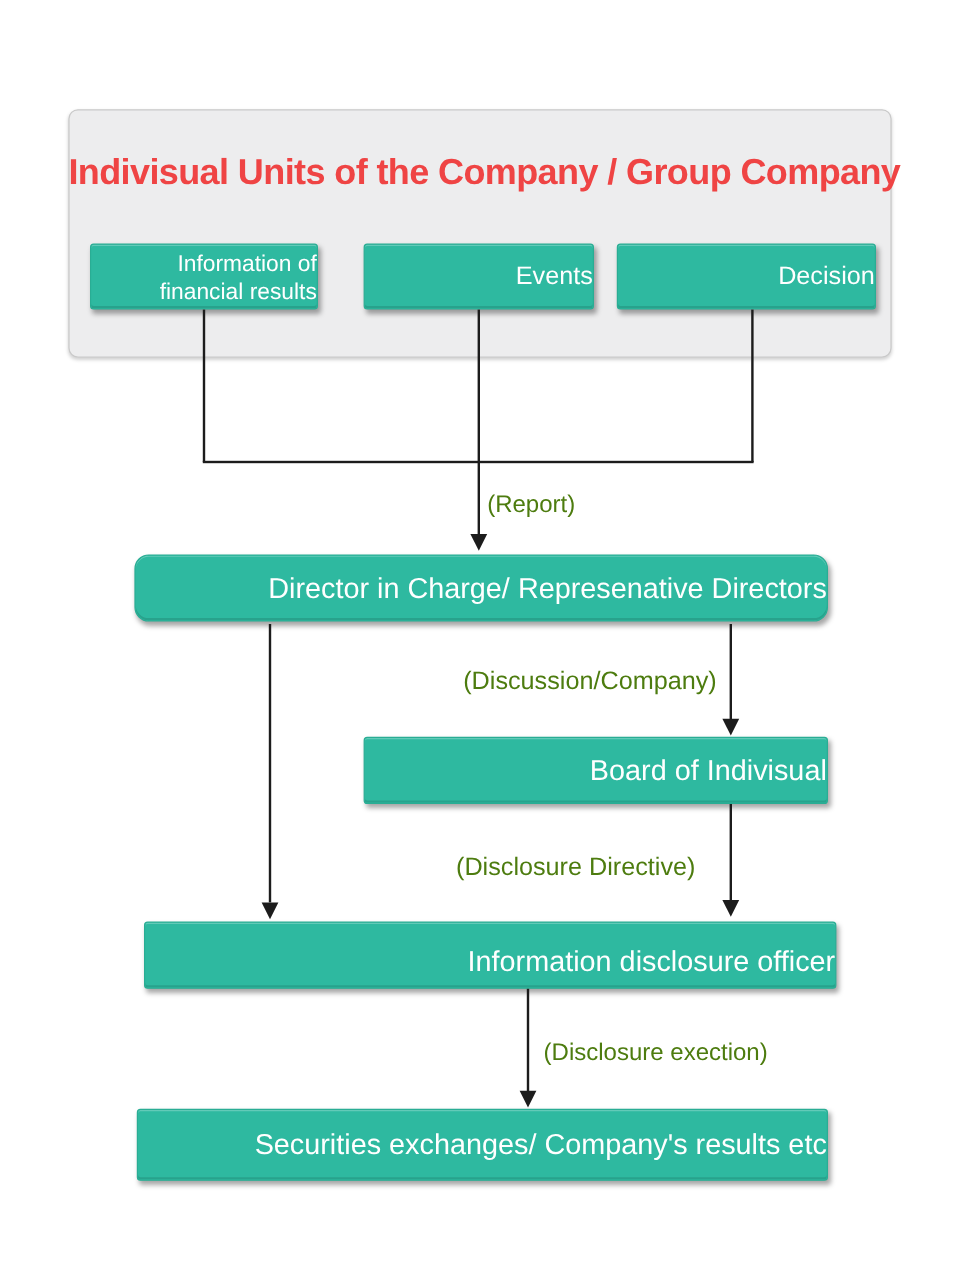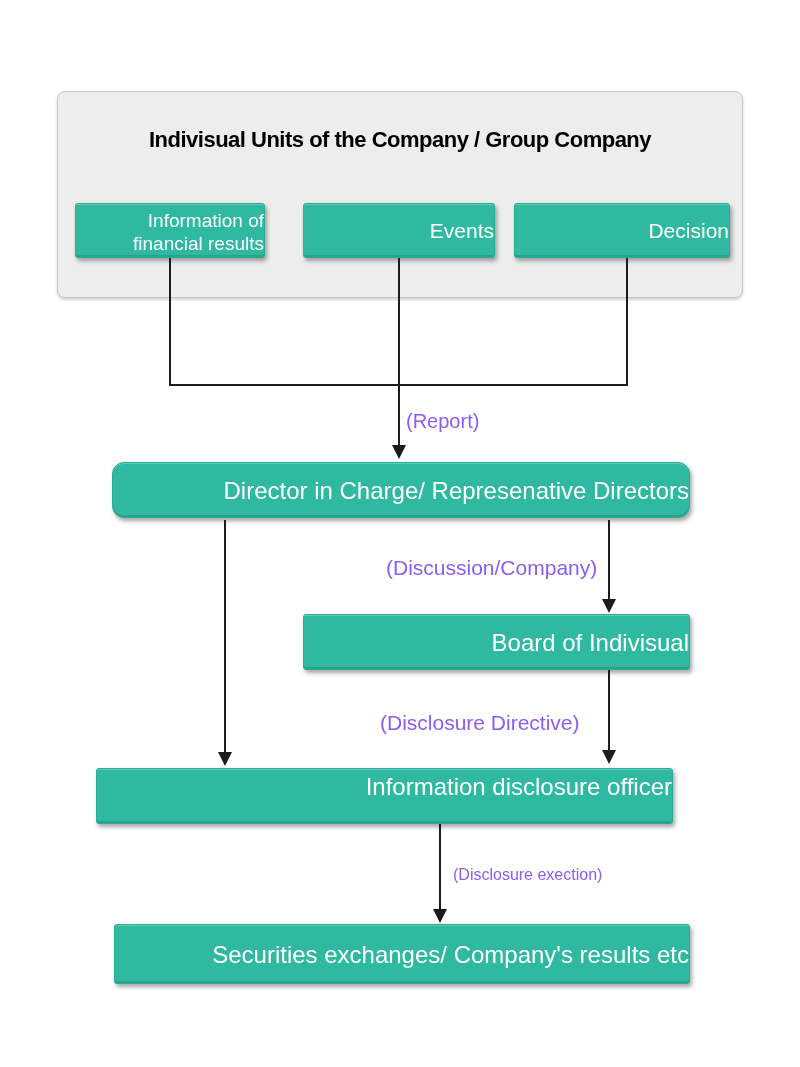--- a/index.html
+++ b/index.html
@@ -18,24 +18,24 @@
     left: 57px; top: 91px; width: 686px; height: 207px;
     background: var(--panel-bg, #ededee);
     border: 1px solid #c9c9c9;
     border-radius: 8px;
     box-shadow: 0 2px 3px rgba(0,0,0,0.18);
     box-sizing: border-box;
   }
   .panel-title {
     left: 57px; top: 127px; width: 686px;
     text-align: center;
-    font-size: 22px;
+    font-size: 30px;
     font-weight: bold;
     letter-spacing: -0.5px;
-    color: #000000;
+    color: #ef4444;
     white-space: nowrap;
   }
 
   
   .teal-box {
     background: var(--accent-teal, #2eb9a0);
     border: 1px solid #29ad94;
     border-radius: 3px;
     box-sizing: border-box;
     color: #ffffff;
@@ -48,22 +48,22 @@
               font-size: 19px; line-height: 23px; padding-top: 5px; }
   .src-box2 { left: 303px; top: 203px; width: 192px; height: 55px;
               font-size: 21px; line-height: 53px; }
   .src-box3 { left: 514px; top: 203px; width: 216px; height: 55px;
               font-size: 21px; line-height: 53px; }
 
   .director-box { left: 112px; top: 462px; width: 578px; height: 56px;
                   font-size: 24px; line-height: 55px; border-radius: 12px; }
   .board-box    { left: 303px; top: 614px; width: 387px; height: 56px;
                   font-size: 24px; line-height: 55px; }
-  .officer-box  { left: 96px; top: 768px; width: 577px; height: 56px;
-                  padding-top: 3px; }
+  .officer-box  { left: 120px; top: 768px; width: 577px; height: 56px;
+                  padding-top: 18px; }
   .officer-line1 { font-size: 24px; line-height: 29px; }
   .officer-line2 { font-size: 15px; line-height: 20px; font-weight: bold; }
   .output-box   { left: 114px; top: 924px; width: 576px; height: 60px;
                   font-size: 24px; line-height: 59px; }
 
   
   .hline, .vline { background: var(--line-color, #1c1c1c); }
   .vline { width: 2px; }
   .hline { height: 2px; }
   .l1 { left: 169px; top: 258px; height: 127px; }
@@ -83,27 +83,27 @@
     border-top: 14px solid var(--line-color, #1c1c1c);
   }
   .a1 { left: 392px; top: 445px; }
   .a5 { left: 218px; top: 752px; }
   .a6 { left: 602px; top: 599px; }
   .a7 { left: 602px; top: 750px; }
   .a8 { left: 433px; top: 909px; }
 
   
   .edge-label {
-    color: #8b5cf6;
+    color: #4d7c0f;
     white-space: nowrap;
   }
   .report-label     { left: 406px; top: 410px; font-size: 20px; }
   .discussion-label { left: 386px; top: 556px; font-size: 21px; }
   .directive-label  { left: 380px; top: 711px; font-size: 21px; }
-  .execution-label  { left: 453px; top: 866px; font-size: 16px; }
+  .execution-label  { left: 453px; top: 866px; font-size: 20px; }
 </style>
 </head>
 <body>
 
 <div id="stage">
 
   <div class="abs panel"></div>
   <div class="abs panel-title">Indivisual Units of the Company / Group Company</div>
 
   <div class="abs teal-box src-box1">Information of financial results</div>

